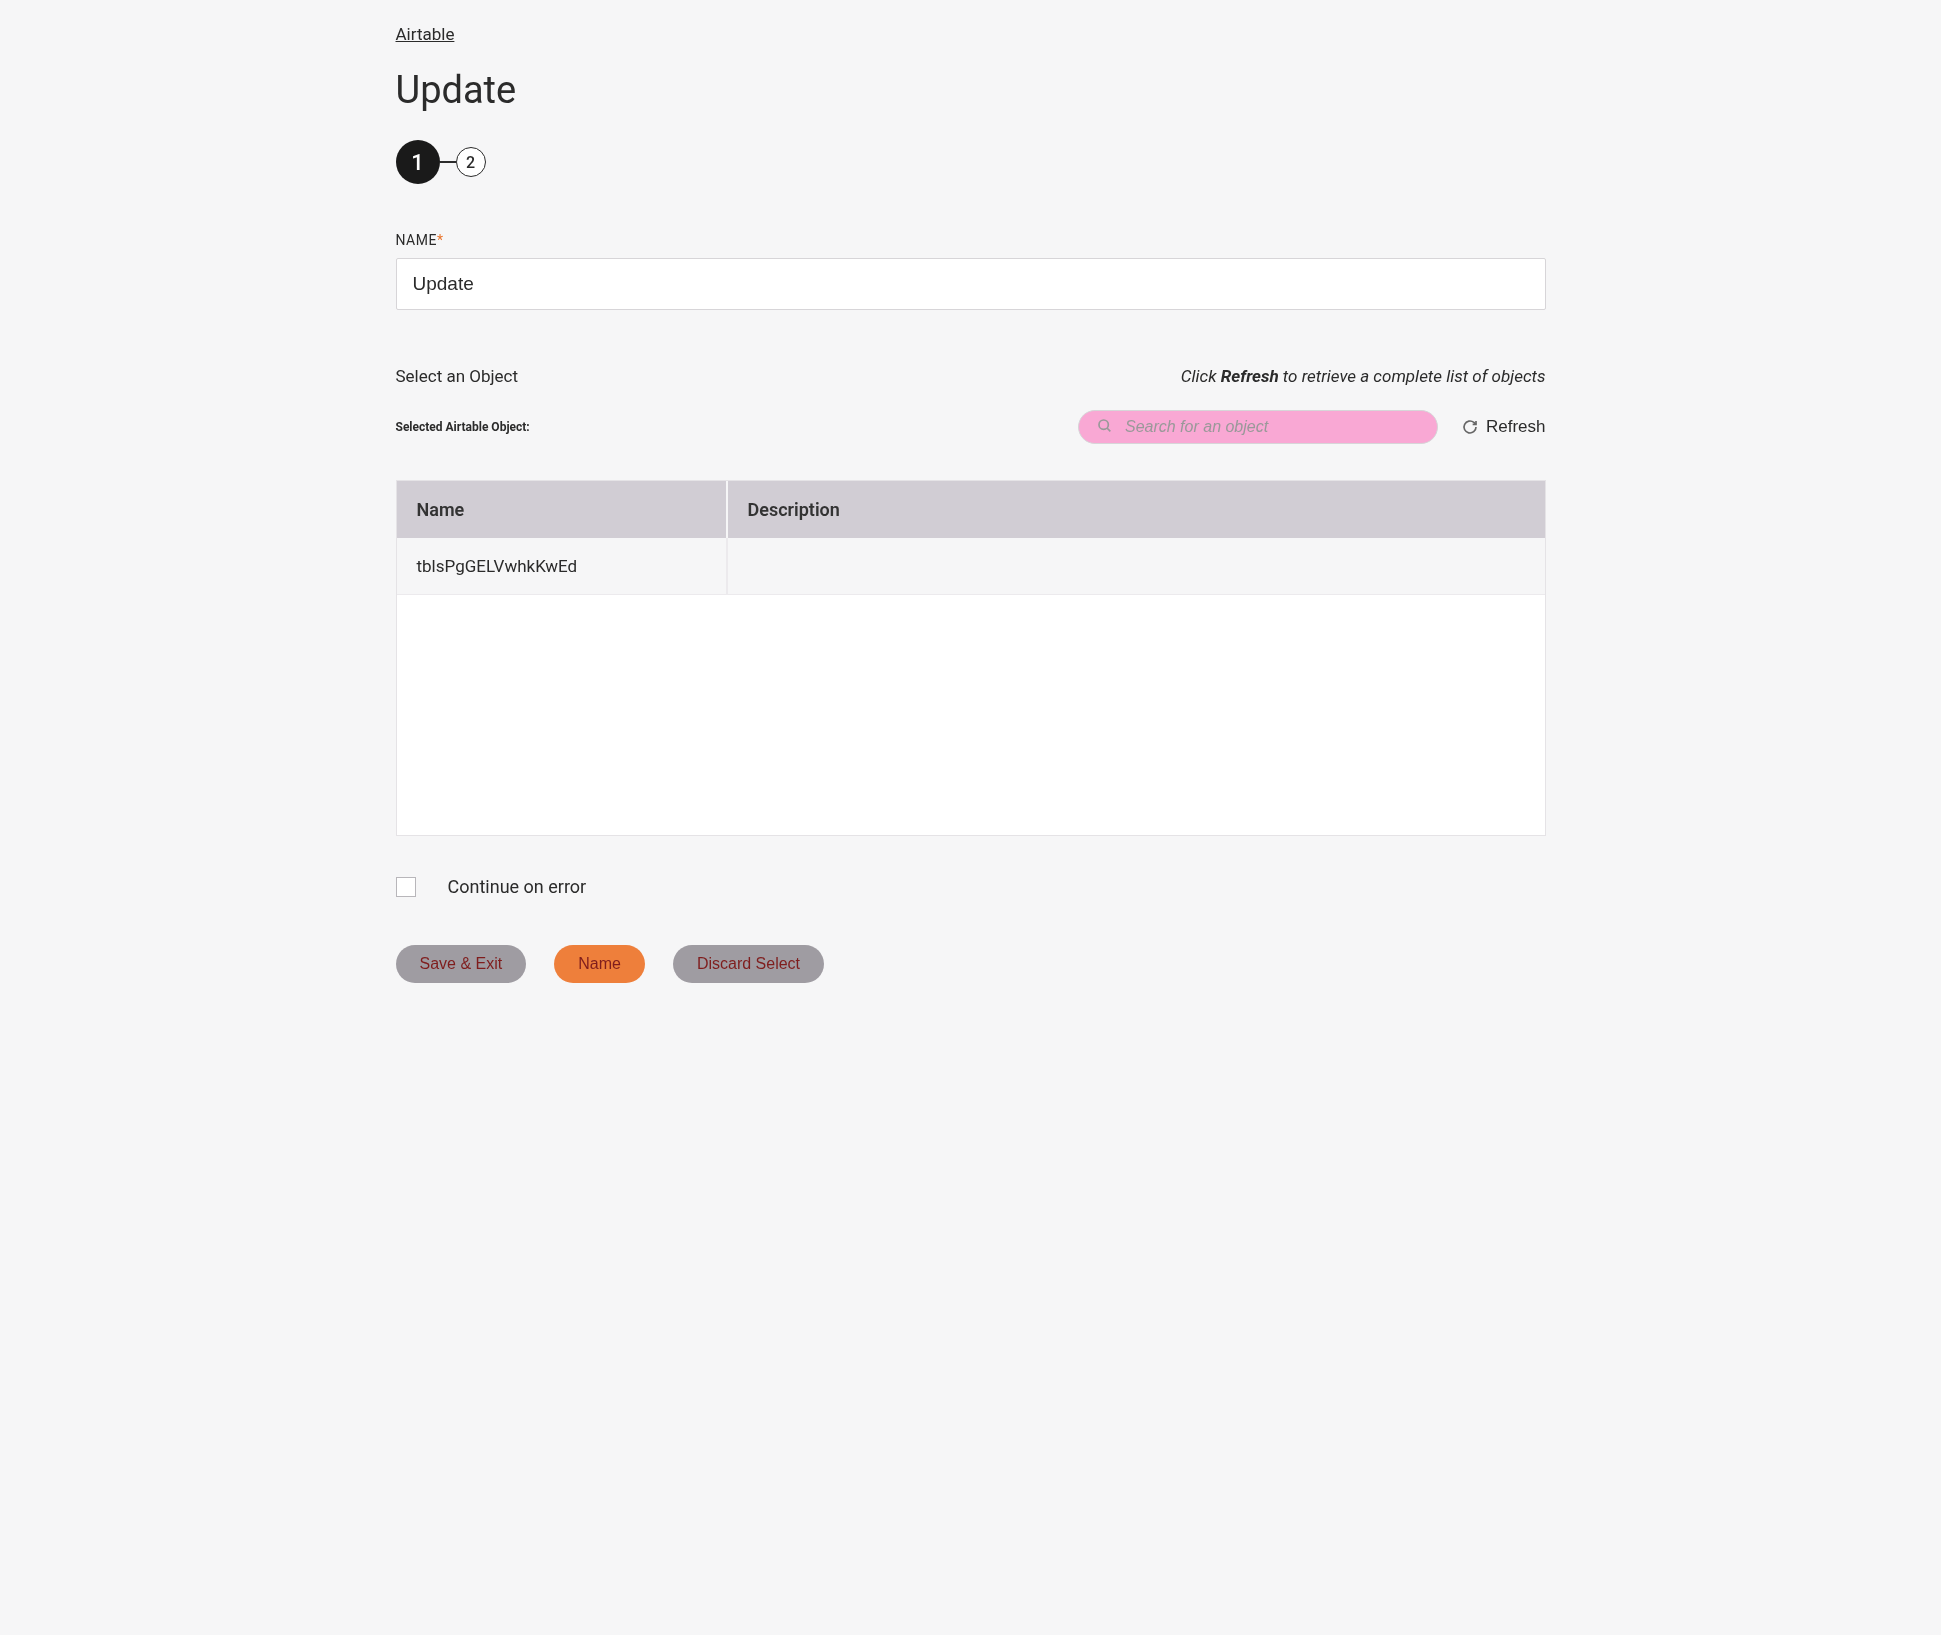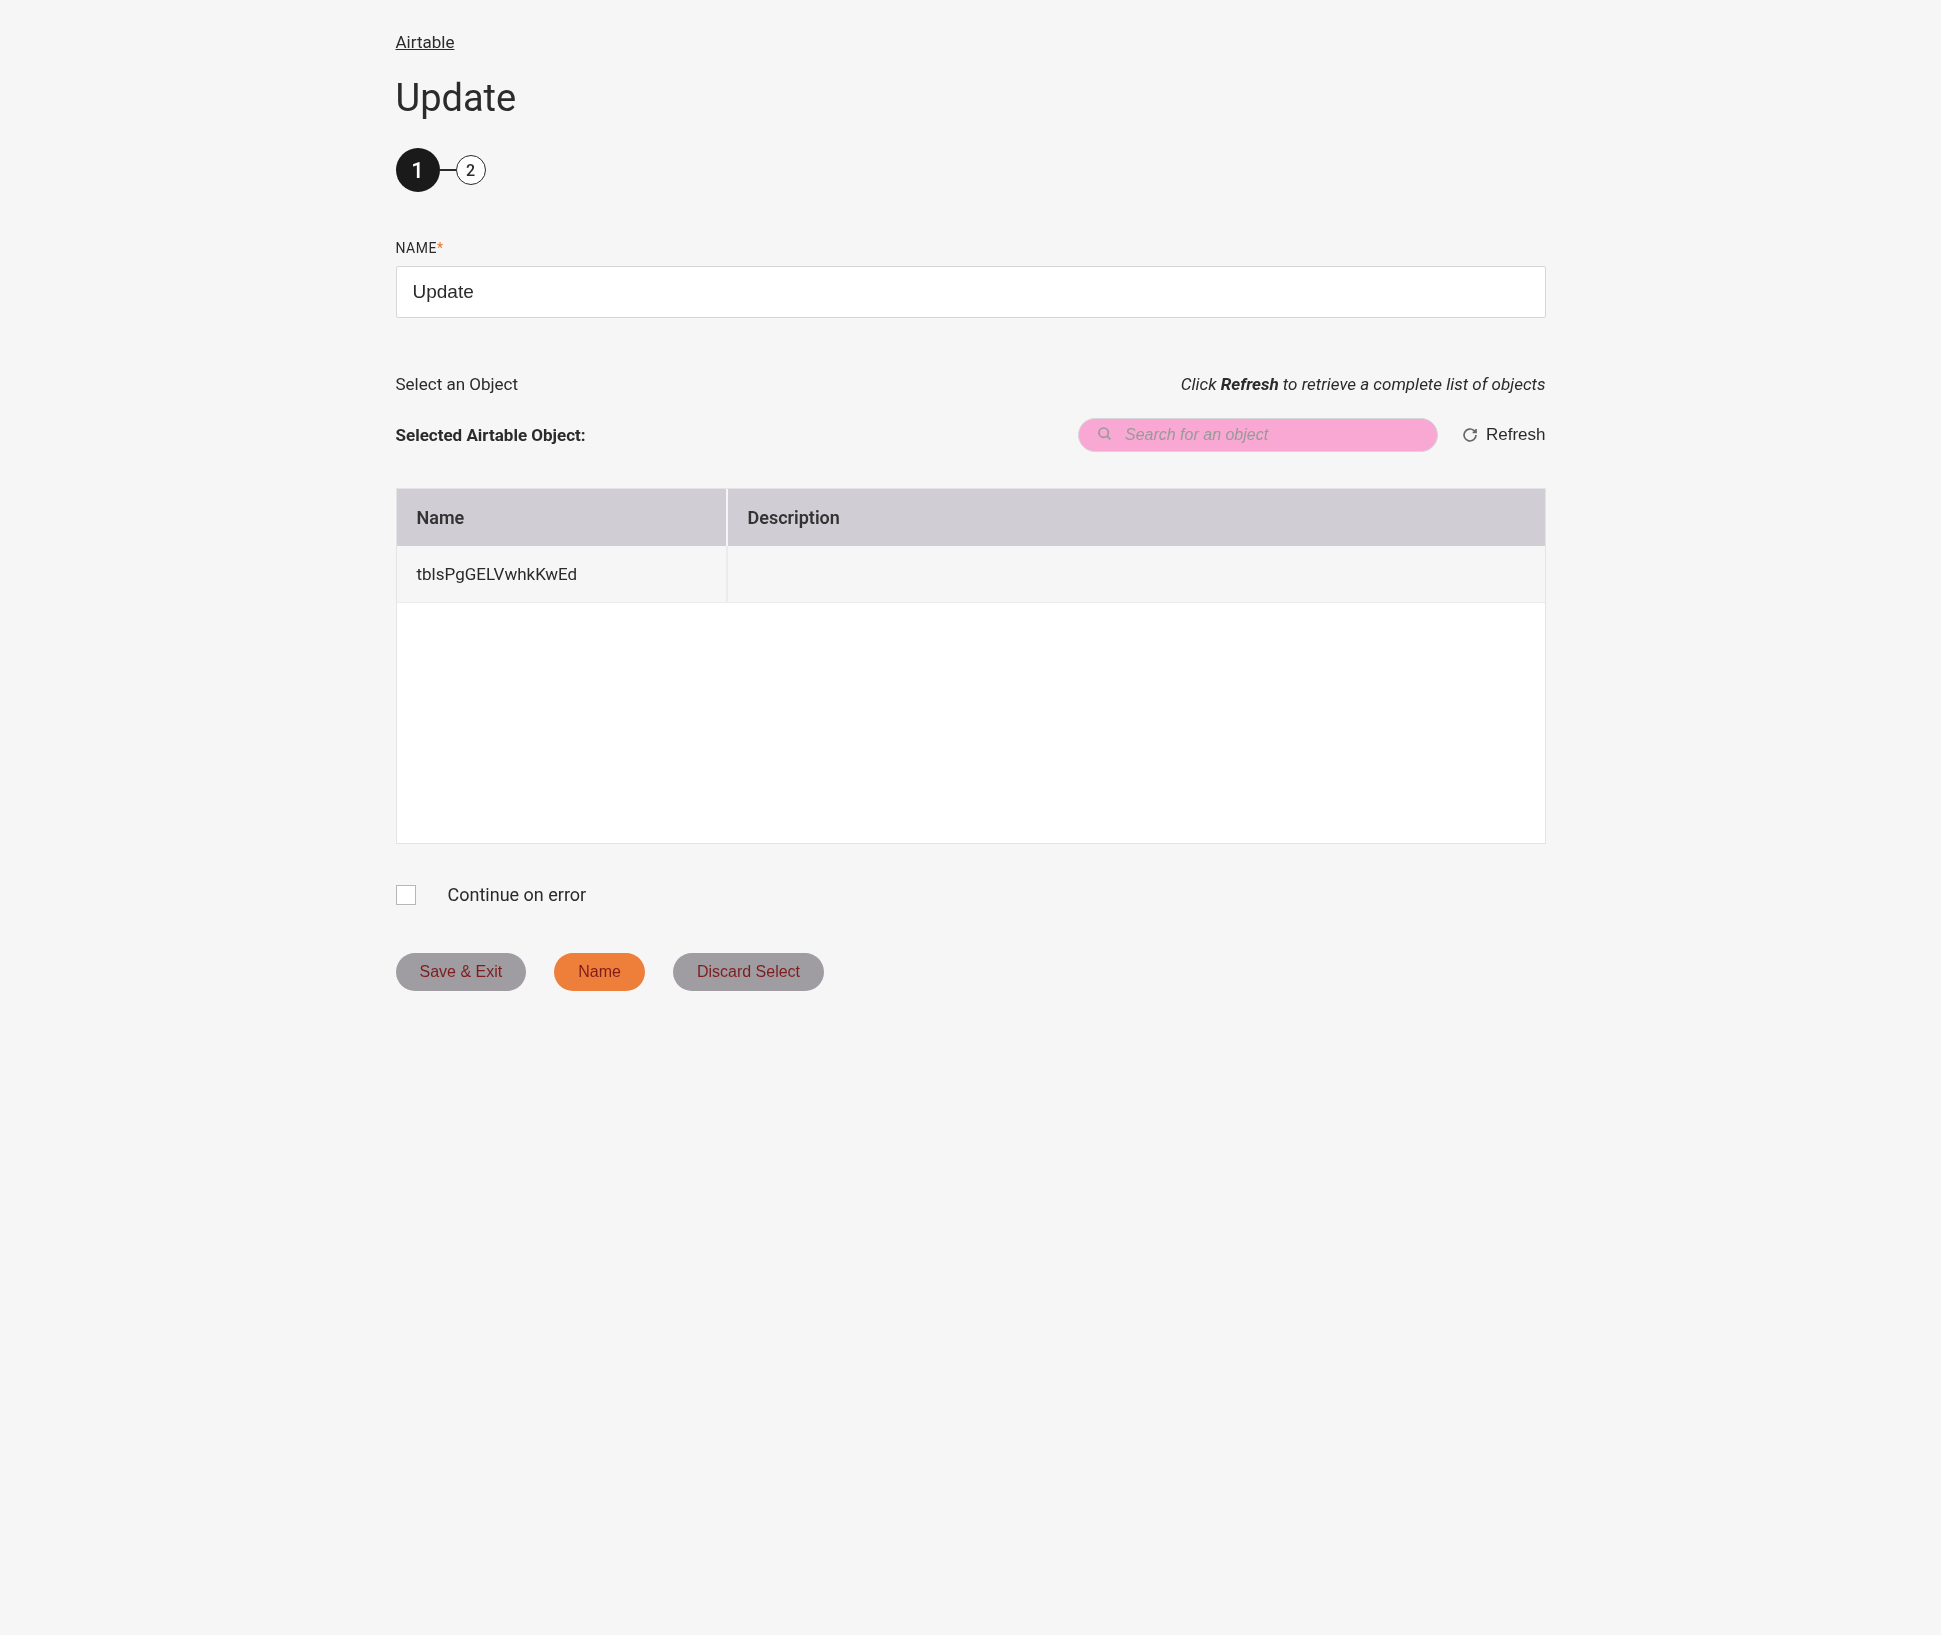--- a/index.html
+++ b/index.html
@@ -8,21 +8,21 @@
       padding: 0;
     }
     body {
       font-family: -apple-system, BlinkMacSystemFont, "Segoe UI", Roboto, Helvetica, Arial, sans-serif;
       background: #f6f6f7;
       color: #2b2b2b;
       padding: 24px;
     }
     .container {
       max-width: 1150px;
-      margin: 8px auto;
+      margin: 0 auto;
     }
     .breadcrumb {
       font-size: 17px;
       color: #2b2b2b;
       text-decoration: underline;
       cursor: pointer;
       display: inline-block;
       margin-bottom: 24px;
     }
     .page-title {
@@ -103,21 +103,21 @@
       font-style: italic;
     }
     .object-row {
       display: flex;
       justify-content: space-between;
       align-items: center;
       margin-bottom: 36px;
       gap: 20px;
     }
     .selected-label {
-      font-size: 17px;
+      font-size: 12px;
       font-weight: 700;
       color: #2b2b2b;
       white-space: nowrap;
     }
     .search-refresh-group {
       display: flex;
       align-items: center;
       gap: 24px;
     }
     .search-box {

